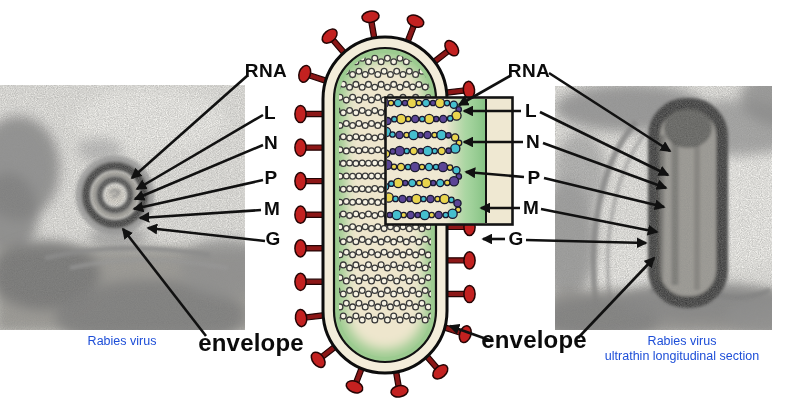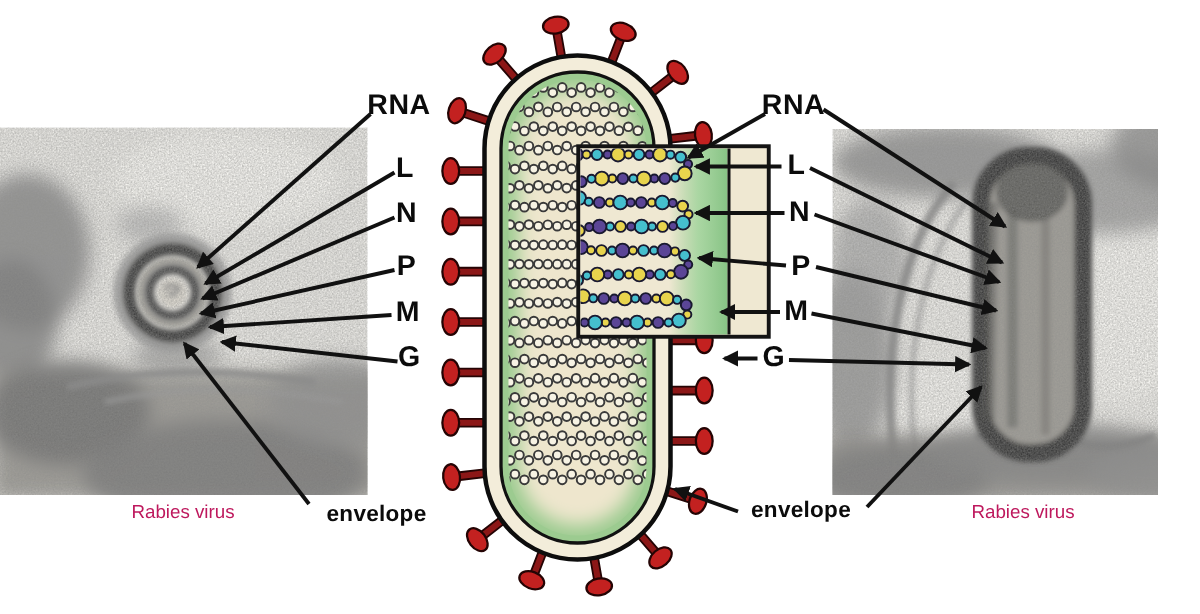--- a/index.html
+++ b/index.html
@@ -1,23 +1,23 @@
 <!DOCTYPE html>
 <html><head>
 <meta charset="utf-8">
 <style>
   html,body{margin:0;padding:0;background:#fff;}
   .stage{position:relative;width:772px;height:409px;background:#ffffff;overflow:hidden;
          font-family:"Liberation Sans",sans-serif;}
   .stage svg{position:absolute;left:0;top:0;}
   .lbl{position:absolute;transform:translate(-50%,-50%);font-weight:bold;font-size:19px;
        color:#0b0b0b;letter-spacing:.4px;white-space:nowrap;}
-  .env{font-size:15px;letter-spacing:.2px;}
+  .env{font-size:24px;letter-spacing:.2px;}
   .cap{position:absolute;transform:translate(-50%,0);font-size:12.5px;line-height:1.16;
-       color:#be185d;text-align:center;white-space:nowrap;font-weight:normal;}
+       color:#1d4ed8;text-align:center;white-space:nowrap;font-weight:normal;}
 </style>
 </head>
 <body>
 
 <div class="stage">
 
 <svg id="art" width="800" height="409" viewBox="0 0 800 409">
   <defs>
     <clipPath id="clipL">
           <rect x="0" y="85" width="245" height="245"></rect>
@@ -680,14 +680,15 @@
   <div class="lbl" style="left:534px;top:178px">P</div>
   <div class="lbl" style="left:531px;top:208px">M</div>
   <div class="lbl" style="left:516px;top:239px">G</div>
   <div class="lbl env" style="left:534px;top:340px">envelope</div>
 
   <div class="cap" style="left:122px;top:334px">
     <span>Rabies virus</span><br>
   </div>
   <div class="cap" style="left:682px;top:334px">
     <span>Rabies virus</span><br>
+    <span>ultrathin longitudinal section</span>
   </div>
 </div>
 
 </body></html>

